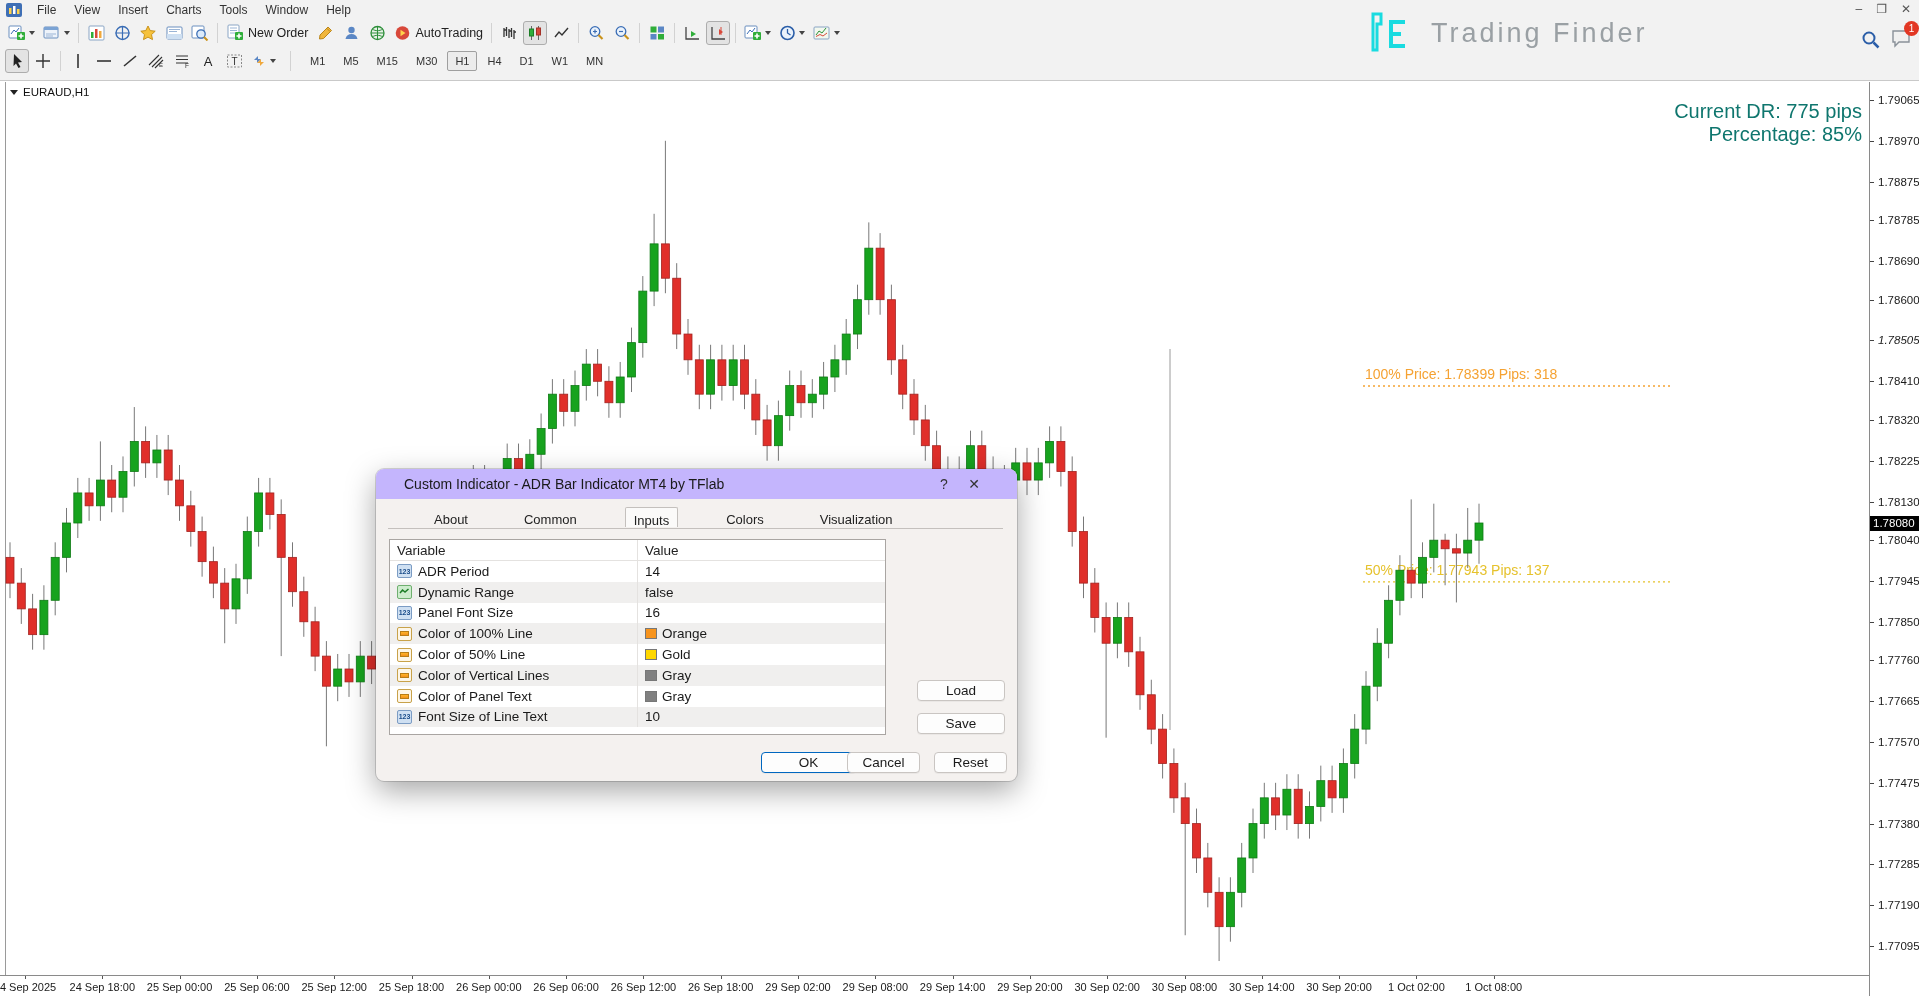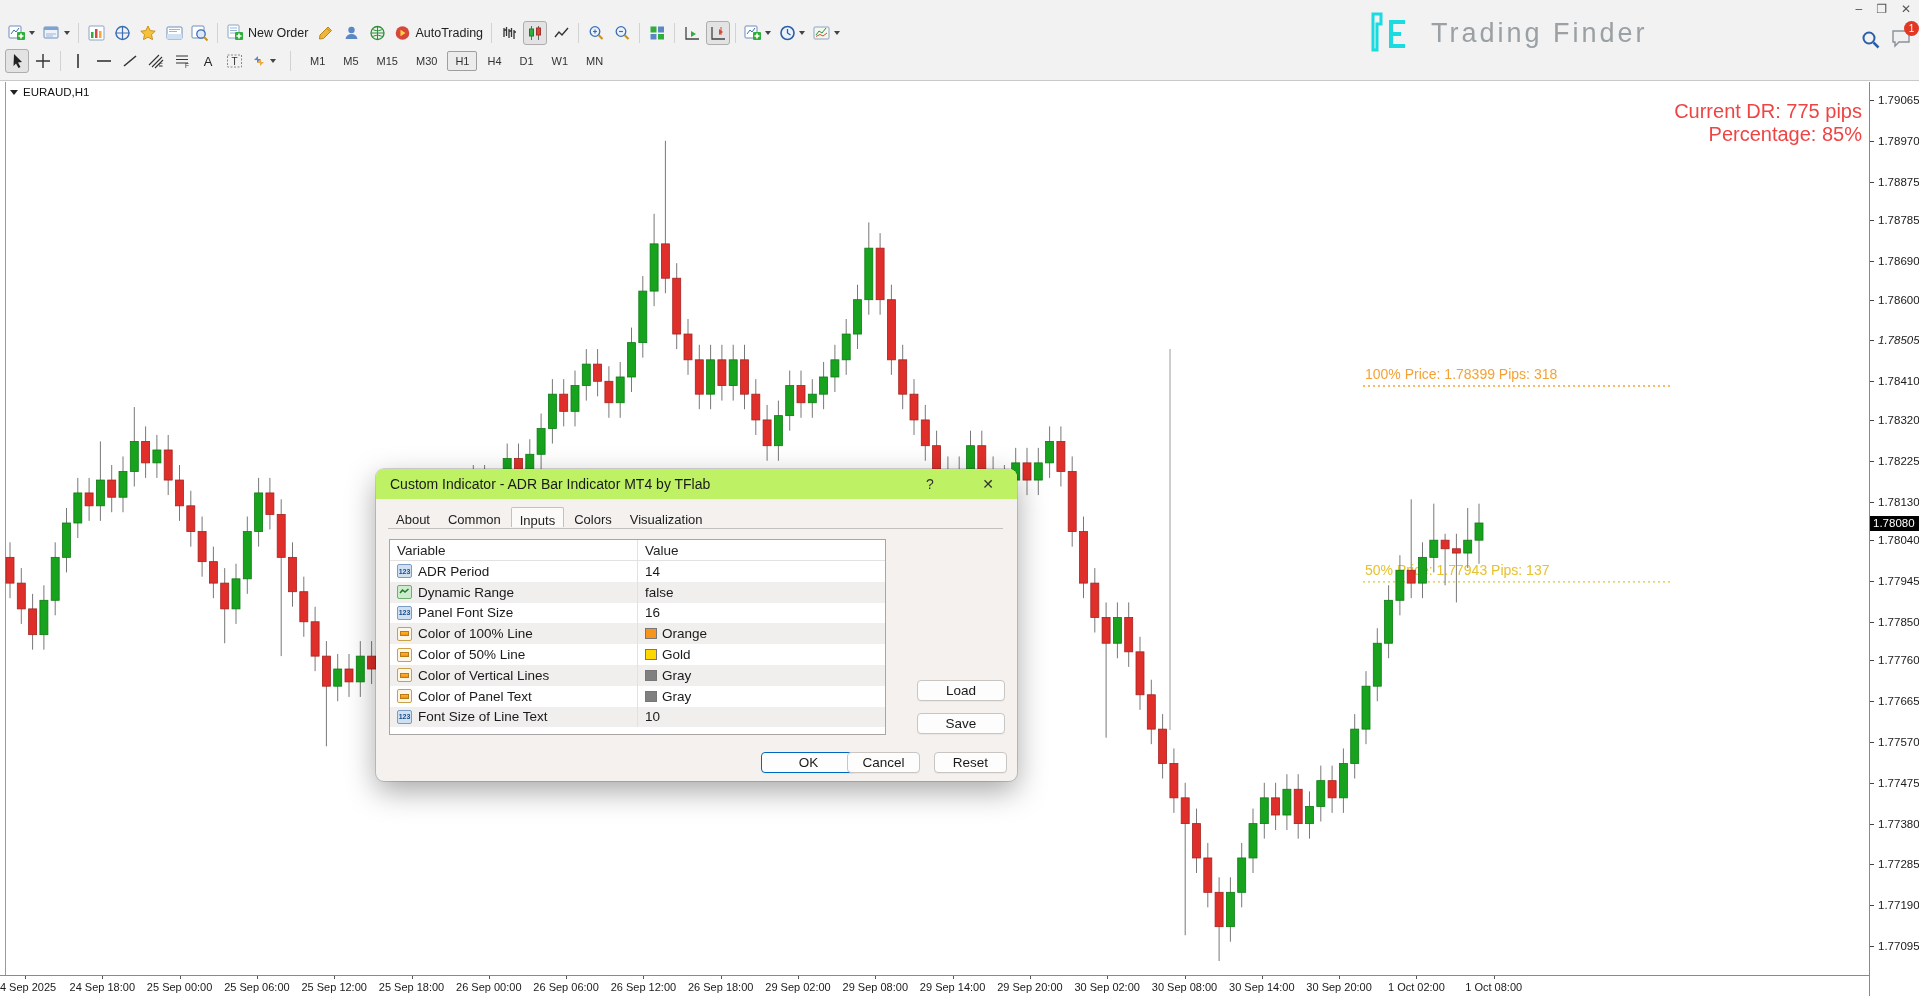--- a/index.html
+++ b/index.html
@@ -37,46 +37,46 @@
   #top-right-icons{position:absolute;right:6px;top:28px;display:flex;align-items:center;gap:10px;z-index:6;}
   #chat-badge{position:absolute;right:-6px;top:-7px;width:15px;height:15px;border-radius:50%;
               background:#e23724;color:#fff;font-size:10px;display:flex;align-items:center;justify-content:center;}
   
   #chart-bg{position:absolute;left:6px;top:82px;width:1863px;height:893px;background:#fff;z-index:0;}
   #chart-svg{position:absolute;left:0;top:0;width:1919px;height:996px;z-index:2;pointer-events:none;}
   #symbol-label{position:absolute;left:10px;top:86px;font-size:11.5px;color:#111;z-index:3;
                 display:flex;align-items:center;}
   #symbol-label .tri{width:0;height:0;border-left:4px solid transparent;border-right:4px solid transparent;
                      border-top:5px solid #222;margin-right:5px;}
-  #dr-panel{position:absolute;right:57px;top:100px;text-align:right;color:#ef4444;font-size:20px;
+  #dr-panel{position:absolute;right:57px;top:100px;text-align:right;color:#0f766e;font-size:20px;
             line-height:23px;z-index:1;}
   .ind-label{position:absolute;font-size:14px;z-index:1;white-space:nowrap;}
   
   #price-axis{position:absolute;left:1870px;top:82px;width:49px;height:914px;background:#fff;z-index:3;
               font-size:11.5px;color:#1a1a1a;}
   .p-tick{position:absolute;left:8px;white-space:nowrap;}
   .p-dash{position:absolute;left:0;width:4px;height:1px;background:#444;}
   #cur-price{position:absolute;left:0;width:49px;height:15px;background:#000;color:#fff;
              display:flex;align-items:center;padding-left:3px;font-size:11.5px;}
   #time-axis{position:absolute;left:0;top:975px;width:1870px;height:21px;background:#fff;z-index:3;
              border-top:1px solid #8a8a8a;font-size:11px;color:#1a1a1a;}
   .t-label{position:absolute;top:5px;transform:translateX(-50%);white-space:nowrap;}
   #axis-vline{position:absolute;left:1869px;top:82px;width:1px;height:914px;background:#8a8a8a;z-index:4;}
   #chart-left-border{position:absolute;left:5px;top:82px;width:1px;height:893px;background:#9a9a9a;z-index:2;}
   
   #dialog{position:absolute;left:376px;top:469px;width:641px;height:312px;background:#f4f1ef;
           border-radius:8px;box-shadow:0 10px 30px rgba(0,0,0,.35),0 0 0 1px rgba(0,0,0,.15);z-index:10;
           font-size:13.5px;color:#1a1a1a;}
-  #dlg-title{height:30px;background:#bef264;border-radius:8px 8px 0 0;display:flex;align-items:center;
-             padding:0 14px;font-size:14px;gap:28px;}
+  #dlg-title{height:30px;background:#c4b5fd;border-radius:8px 8px 0 0;display:flex;align-items:center;
+             padding:0 28px;font-size:14px;}
   #dlg-title .spacer{flex:1;}
   .dlg-sysbtn{width:30px;text-align:center;color:#333;font-size:14px;}
   #dlg-tabs{display:flex;padding:10px 12px 0 12px;height:30px;font-size:13px;position:relative;}
   #dlg-tabs::after{content:"";position:absolute;left:12px;right:14px;bottom:0;height:1px;background:#c4c0bd;}
-  .dlg-tab{padding:3px 8px 4px 8px;margin-right:2px;position:relative;color:#222;}
+  .dlg-tab{padding:3px 8px 4px 8px;margin-right:2px;position:relative;color:#222;margin-left:38px;}
   .dlg-tab.active{background:#fbfaf9;border:1px solid #c4c0bd;border-bottom:none;z-index:2;
                   border-radius:2px 2px 0 0;top:-2px;padding-top:5px;}
   #dlg-table{position:absolute;left:13px;top:70px;width:497px;height:196px;background:#fff;
              border:1px solid #a9a5a2;}
   #dlg-thead{display:flex;height:21px;align-items:center;border-bottom:1px solid #e4e2e0;color:#222;}
   .col-var{width:248px;padding-left:7px;border-right:1px solid #e4e2e0;height:100%;display:flex;align-items:center;}
   .col-val{flex:1;padding-left:7px;height:100%;display:flex;align-items:center;}
   .dlg-row{display:flex;height:20.8px;align-items:stretch;}
   .dlg-row.alt{background:#f0efee;}
   .row-icon{width:15px;height:14px;border-radius:2px;margin-right:6px;flex:none;position:relative;
@@ -469,20 +469,37 @@
       <span style="position: absolute; top: 0px; width: 1px; height: 3px; background: rgb(85, 85, 85); left: 1261.8px;"></span>
       <span class="t-label" style="left: 1339.1px;">30 Sep 20:00</span>
       <span style="position: absolute; top: 0px; width: 1px; height: 3px; background: rgb(85, 85, 85); left: 1339.1px;"></span>
       <span class="t-label" style="left: 1416.4px;">1 Oct 02:00</span>
       <span style="position: absolute; top: 0px; width: 1px; height: 3px; background: rgb(85, 85, 85); left: 1416.4px;"></span>
       <span class="t-label" style="left: 1493.7px;">1 Oct 08:00</span>
       <span style="position: absolute; top: 0px; width: 1px; height: 3px; background: rgb(85, 85, 85); left: 1493.7px;"></span>
     </div>
 
   <div id="chrome">
+    <div id="menubar">
+      <svg id="app-icon" viewBox="0 0 16 14">
+        <rect x="0" y="0" width="16" height="14" rx="2" fill="#3f6fb5"></rect>
+        <rect x="3" y="5" width="2.5" height="6" fill="#ffd24a"></rect>
+        <rect x="7" y="3" width="2.5" height="8" fill="#fff"></rect>
+        <rect x="11" y="6" width="2.5" height="5" fill="#ffd24a"></rect>
+      </svg>
+      <div id="menu-items" style="display: flex;">
+          <span class="menu-item">File</span>
+          <span class="menu-item">View</span>
+          <span class="menu-item">Insert</span>
+          <span class="menu-item">Charts</span>
+          <span class="menu-item">Tools</span>
+          <span class="menu-item">Window</span>
+          <span class="menu-item">Help</span>
+        </div>
+    </div>
 
     <div id="row1">
       <div class="tb-btn">
         <svg width="18" height="16" viewBox="0 0 18 16">
             <rect x="1" y="1" width="12" height="12" rx="1" fill="#fff" stroke="#6a8fbf"></rect>
             <path d="M3 9l3-4 2 2 3-4" stroke="#3a6db5" fill="none"></path>
             <rect x="9" y="7" width="8" height="8" rx="1" fill="#2fae3a"></rect>
             <path d="M13 8.5v5M10.5 11h5" stroke="#fff" stroke-width="1.6"></path>
           </svg>
         <span class="caret"></span>

